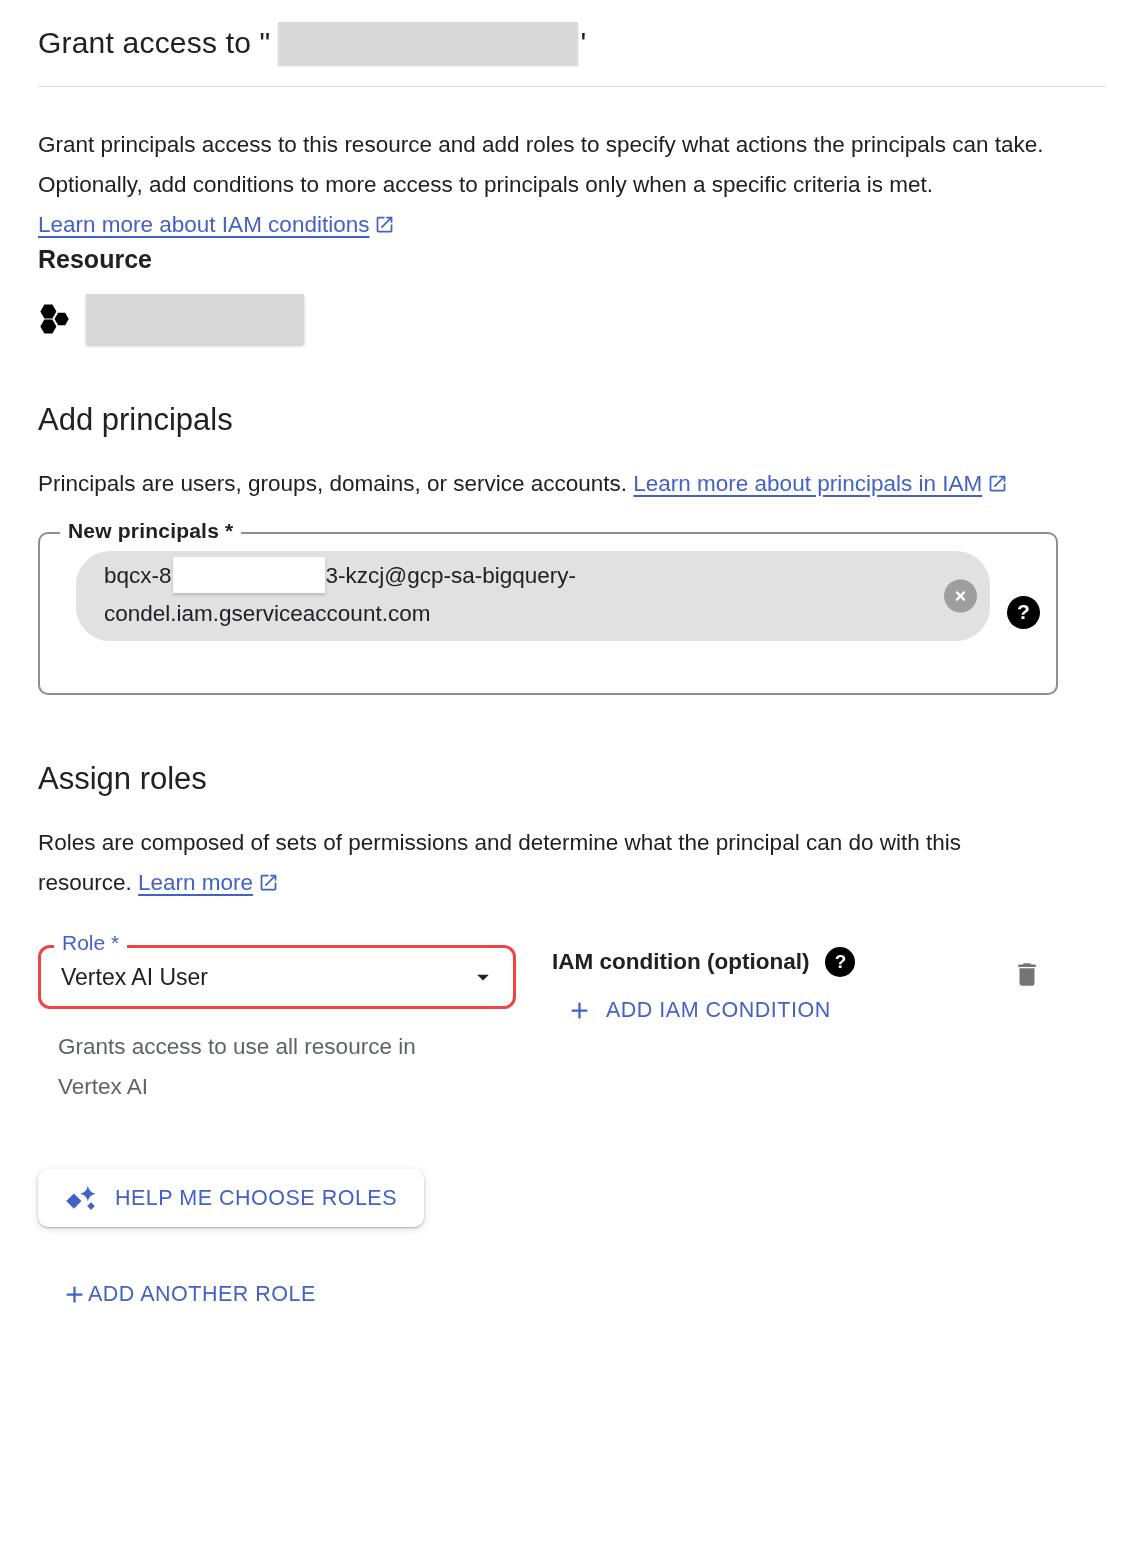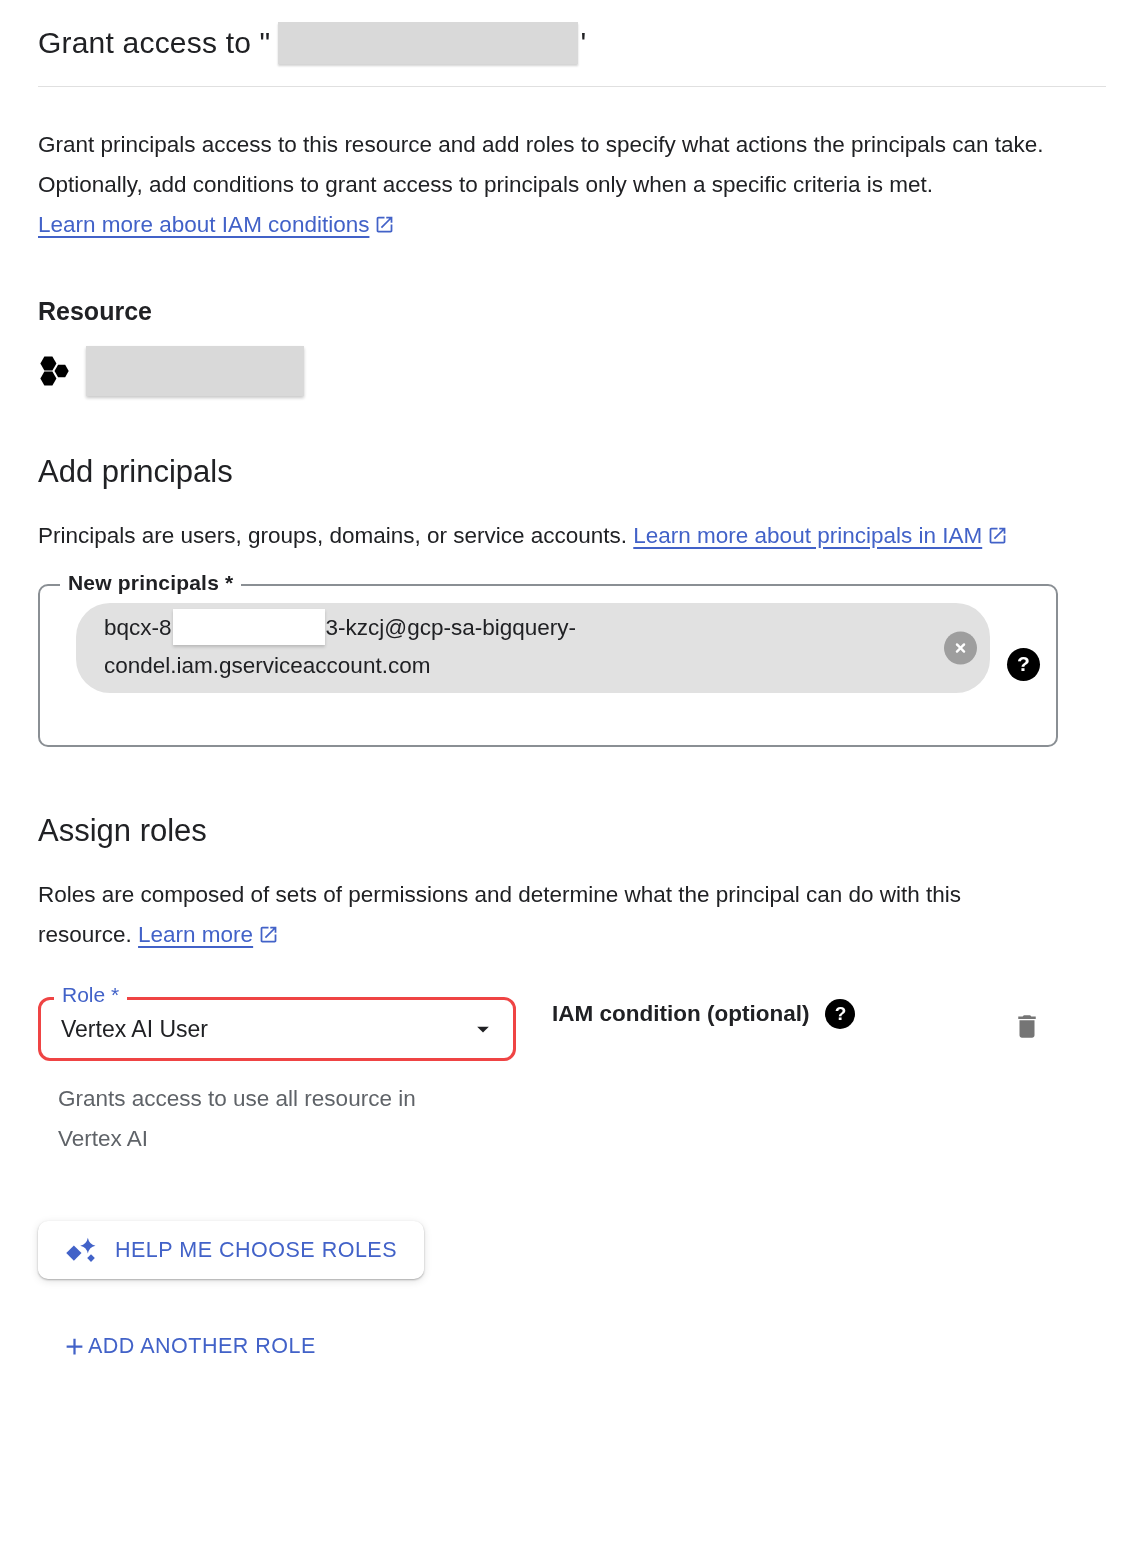--- a/index.html
+++ b/index.html
@@ -27,21 +27,21 @@
 
   
   main { padding: 0 38px 40px; }
   .body-text { margin: 0; font-size: 22.5px; line-height: 40px; max-width: 1015px; }
   .link { color: #4262c8; text-decoration: underline; text-underline-offset: 4px; cursor: pointer; white-space: nowrap; }
   .link .link-text { color: inherit; }
   .ext-icon { display: inline-block; width: 21px; height: 21px; margin-left: 5px; vertical-align: -3px; fill: #4262c8; }
   .section-heading { margin: 0; font-size: 31px; font-weight: 500; }
 
   
-  .resource-section { margin-top: 52px; }
+  .resource-section { }
   .resource-label { margin: 0; font-size: 25px; font-weight: 700; }
   .resource-row { display: flex; align-items: center; gap: 14px; margin-top: 20px; }
   .resource-icon svg { width: 34px; height: 34px; fill: #000; display: block; }
   .resource-redaction { width: 218px; height: 50px; background: #d9d9d9; box-shadow: 0 2px 3px rgba(0,0,0,.22); }
 
   
   .add-principals { margin-top: 58px; }
   .add-principals .body-text { margin-top: 26px; }
   .principals-fieldset {
     position: relative; margin-top: 28px; width: 1020px; min-height: 152px;
@@ -144,21 +144,21 @@
       <span>Grant access to "</span>
       <span class="title-redaction"></span>
       <span class="title-close-quote">'</span>
     </h1>
     <div class="divider"></div>
   </div>
 
   <main>
 
     <p class="body-text" style="margin-top:38px">
-      <span>Grant principals access to this resource and add roles to specify what actions the principals can take. Optionally, add conditions to grant access to principals only when a specific criteria is met.</span>
+      <span>Grant principals access to this resource and add roles to specify what actions the principals can take. Optionally, add conditions to more access to principals only when a specific criteria is met.</span>
       <a class="link"><span class="link-text">Learn more about IAM conditions</span><svg class="ext-icon" viewBox="0 0 24 24">
             <path d="M14 3v2h3.59l-9.83 9.83 1.41 1.41L19 6.41V10h2V3h-7zM19 19H5V5h7V3H5c-1.1 0-2 .9-2 2v14c0 1.1.9 2 2 2h14c1.1 0 2-.9 2-2v-7h-2v7z"></path>
           </svg></a>
     </p>
 
     <section class="resource-section">
       <h3 class="resource-label">Resource</h3>
       <div class="resource-row">
         <span class="resource-icon">
           <svg viewBox="0 0 36 36">
@@ -219,20 +219,28 @@
             </span>
           </div>
           <p class="role-helper">Grants access to use all resource in Vertex AI</p>
         </div>
 
         <div class="condition-col">
           <div class="condition-head">
             <span>IAM condition (optional)</span>
             <button class="help-badge condition-help">?</button>
           </div>
+          <button class="add-condition">
+            <span class="plus-icon">
+              <svg viewBox="0 0 24 24">
+                  <path d="M11 5h2v6h6v2h-6v6h-2v-6H5v-2h6V5z"></path>
+                </svg>
+            </span>
+            <span>ADD IAM CONDITION</span>
+          </button>
         </div>
 
         <button class="trash-button">
           <svg viewBox="0 0 24 24">
               <path d="M6 19c0 1.1.9 2 2 2h8c1.1 0 2-.9 2-2V7H6v12zM19 4h-3.5l-1-1h-5l-1 1H5v2h14V4z"></path>
             </svg>
         </button>
       </div>
 
       <button class="help-roles-button">

